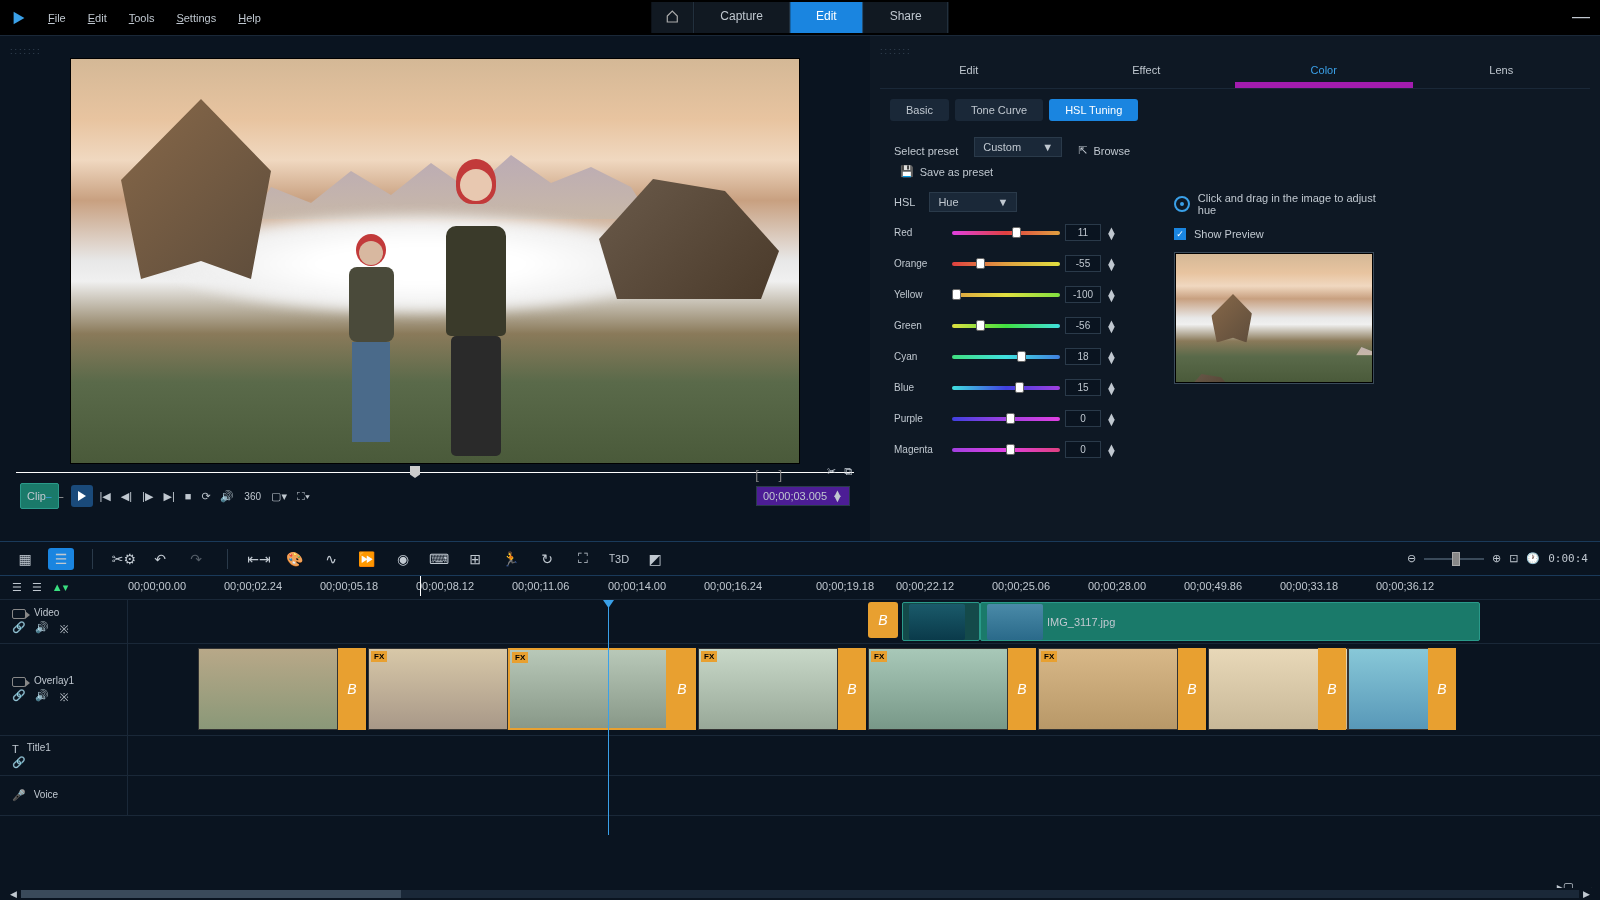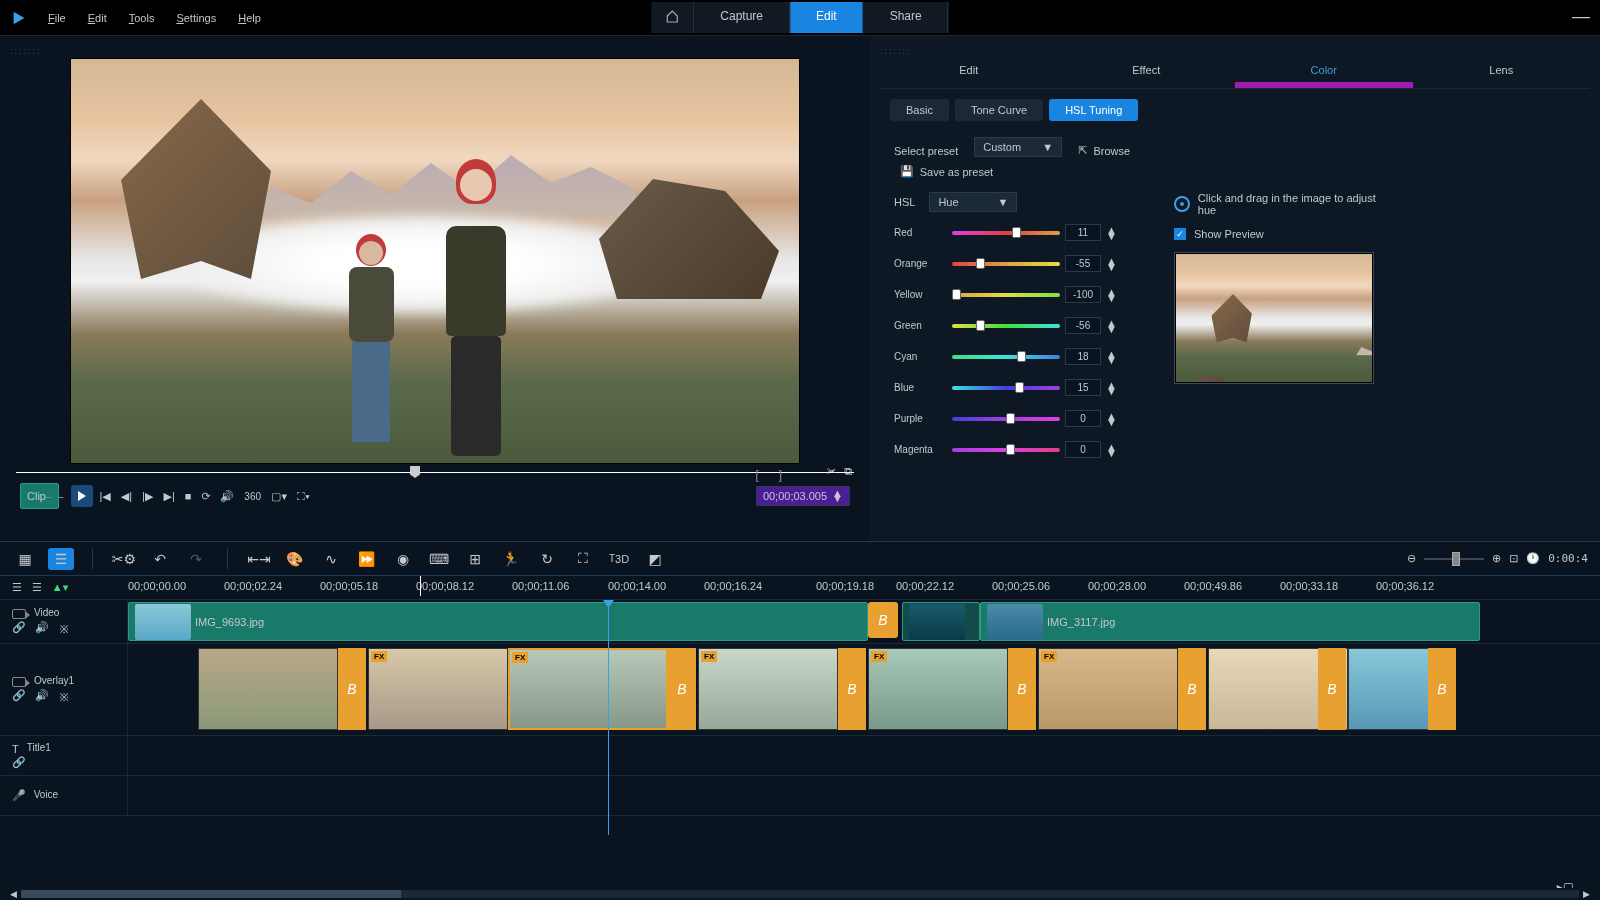--- a/index.html
+++ b/index.html
@@ -439,24 +439,20 @@
           <span class="track-vid-icon"></span>
           <span class="track-name">Video</span>
         </div>
       <div class="track-icons">
           <span>🔗</span>
           <span>🔊</span>
           <span>※</span>
         </div>
     </div>
     <div class="track-content">
-      <div class="clip c1">
-          <div class="clip-thumb"></div>
-          <span>IMG_9693.jpg</span>
-        </div>
       <div class="trans-badge" style="left:740px">B</div>
       <div class="clip c2" style="left:774px;width:78px">
           <div class="clip-thumb"></div>
         </div>
       <div class="clip c3">
           <div class="clip-thumb" style="background:linear-gradient(#4a8aa8,#2a6a8a)"></div>
           <span>IMG_3117.jpg</span>
         </div>
     </div>
   </div>

